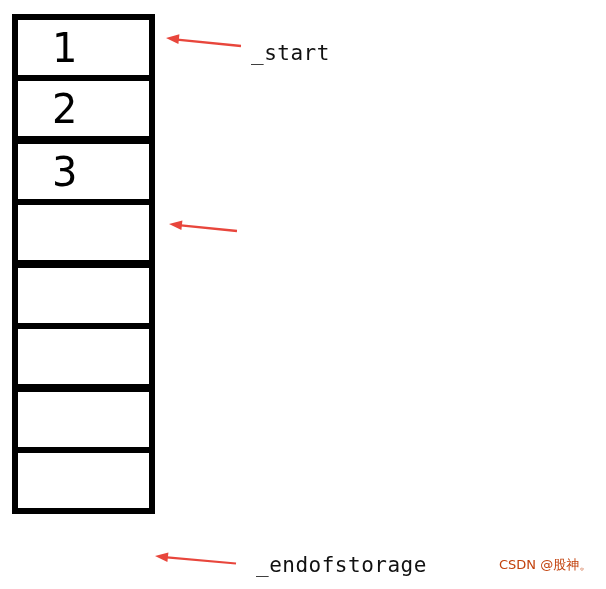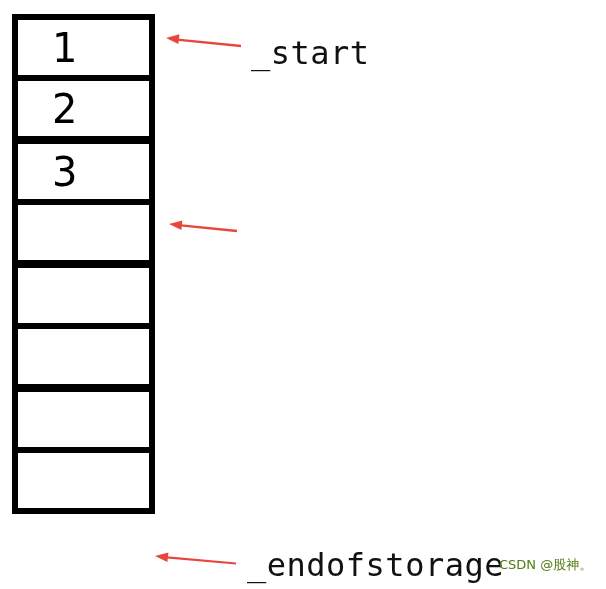--- a/index.html
+++ b/index.html
@@ -43,21 +43,21 @@
 
   
   .arrow { position: absolute; color: #e8463c; }
   .arrow line { stroke: currentColor; fill: none; }
   .arrow polygon { fill: currentColor; stroke: none; }
 
   
   .ptr-label {
     position: absolute;
     font-family: "DejaVu Sans Mono", monospace;
-    font-size: 32px;
+    font-size: 21px;
     line-height: 32px;
     letter-spacing: 0.5px;
     color: #111;
     white-space: nowrap;
   }
 
   .watermark {
     position: absolute;
     left: 499px;
     top: 557px;
@@ -116,17 +116,17 @@
 
   <svg class="arrow" style="left: 162px; top: 217px; color: rgb(232, 70, 60);" width="80" height="20" viewBox="0 0 80 20">
     <line x1="75" y1="14" x2="19" y2="8.4" stroke-width="2.4"></line>
     <polygon points="7,7 20.4,3.4 19.4,13"></polygon>
   </svg>
 
   <svg class="arrow" style="left: 148px; top: 549px; color: rgb(232, 70, 60);" width="94" height="20" viewBox="0 0 94 20">
     <line x1="88" y1="14.5" x2="19" y2="8.4" stroke-width="2.2"></line>
     <polygon points="7,7 20.4,3.4 19.4,13"></polygon>
   </svg>
-  <div class="ptr-label" style="left: 247px; top: 549px; color: rgb(17, 17, 17);">_endofstorage</div>
+  <div class="ptr-label" style="left: 256px; top: 549px; color: rgb(17, 17, 17);">_endofstorage</div>
 
-  <div class="watermark" style="color: #4d7c0f;">CSDN @股神。</div>
+  <div class="watermark" style="color: #c2410c;">CSDN @股神。</div>
 
 </div>
 
 </body></html>

